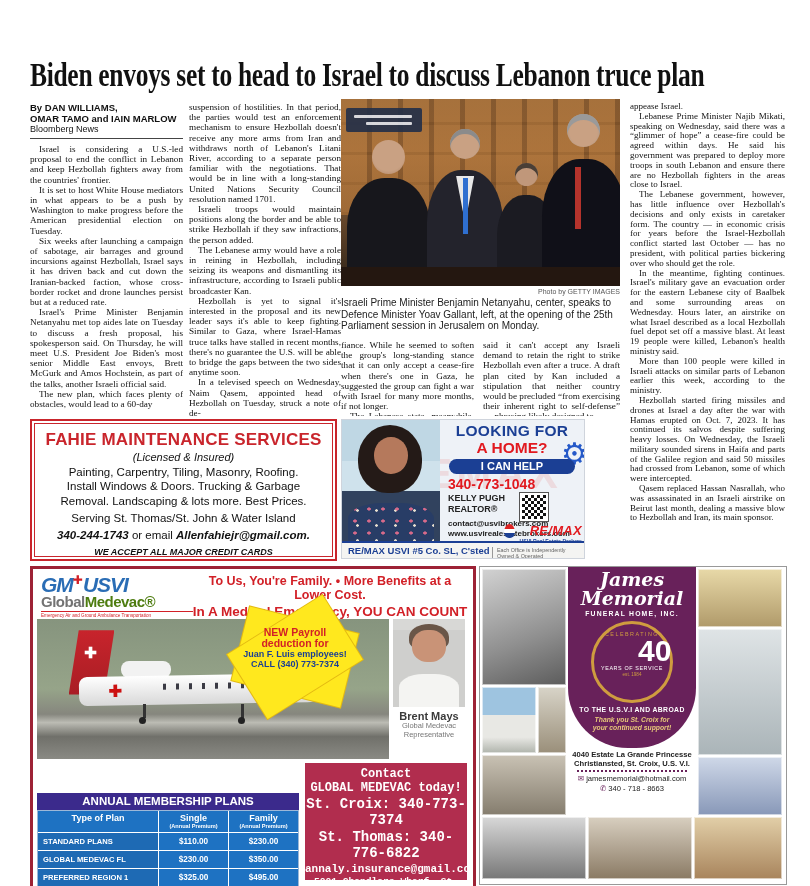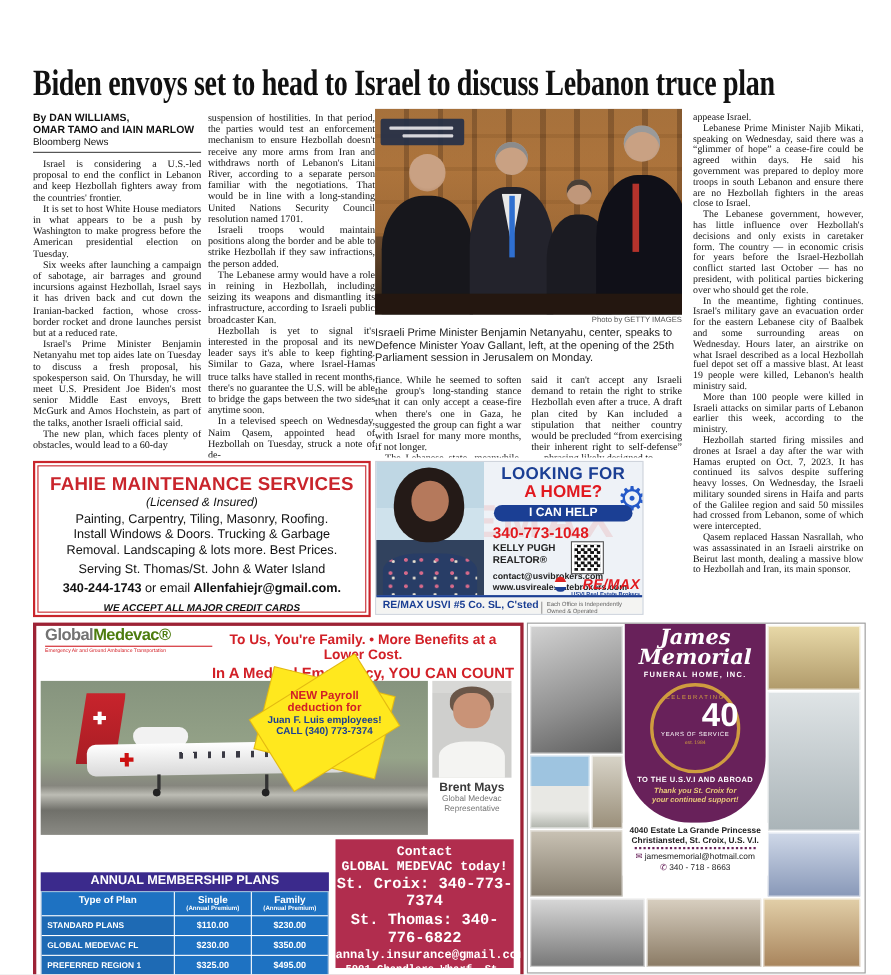--- a/index.html
+++ b/index.html
@@ -47,21 +47,21 @@
            font-size:10px;line-height:11.5px;color:#222;text-align:left;}
   
   .fahie{position:absolute;left:30px;top:419px;width:303px;height:138px;border:2px solid #c9252c;background:#fff;
          font-family:"Liberation Sans",sans-serif;text-align:center;}
   .fahie-in{position:absolute;left:2px;top:2px;right:2px;bottom:2px;border:1px solid #c9252c;padding-top:6px;}
   .fa-title{font-size:17px;font-weight:bold;color:#c9252c;letter-spacing:.2px;}
   .fa-sub{font-size:11px;font-style:italic;margin-top:1px;}
   .fa-line{font-size:11.5px;margin-top:2.5px;}
   .fa-serv{font-size:11.5px;margin-top:5px;}
   .fa-phone{font-size:11.5px;margin-top:5px;}
-  .fa-phone b{}
+  .fa-phone b{font-style:italic;}
   .fa-foot{font-size:9px;font-weight:bold;font-style:italic;margin-top:6px;}
   
   .remax{position:absolute;left:341px;top:419px;width:242px;height:138px;background:#eef2f7;overflow:hidden;
          font-family:"Liberation Sans",sans-serif;border:1px solid #cfd4dc;}
   .rm-water{position:absolute;left:48px;top:30px;font-size:42px;font-weight:bold;color:rgba(228,118,118,.18);
             letter-spacing:4px;}
   .rm-photo{position:absolute;left:0;top:0;width:98px;height:122px;
             background:linear-gradient(180deg,#bfd7e4 0 34%,#cfe2ec 34% 58%,#31425e 58%);}
   .rm-hair{position:absolute;left:16%;top:4%;width:66%;height:56%;border-radius:50% 50% 46% 46%;background:#241a17;}
   .rm-face{position:absolute;left:33%;top:14%;width:34%;height:30%;border-radius:50%;background:#b5795c;}
@@ -288,20 +288,23 @@
       <div class="rm-brandsub">USVI Real Estate Brokers</div>
     </div>
     <div class="rm-foot">
       <span class="rm-footL">RE/MAX USVI #5 Co. SL, C'sted</span>
       <span class="rm-footR">Each Office is Independently Owned &amp; Operated</span>
     </div>
   </div>
 
   <div class="medevac">
     <div class="mv-logo">
+      <div>
+        <span class="mv-gm">GM</span><span class="mv-cross">✚</span><span class="mv-gm">USVI</span>
+      </div>
       <div class="mv-gline2">
         <span class="mv-gl">Global</span><span class="mv-gm2">Medevac®</span>
       </div>
       <div class="mv-tag">Emergency Air and Ground Ambulance Transportation</div>
     </div>
     <div class="mv-heads">
       <div class="mv-h1">To Us, You're Family. • More Benefits at a Lower Cost.</div>
       <div class="mv-h2">In A Medical Emergency, YOU CAN COUNT ON US!</div>
     </div>
     <div class="mv-photo">

